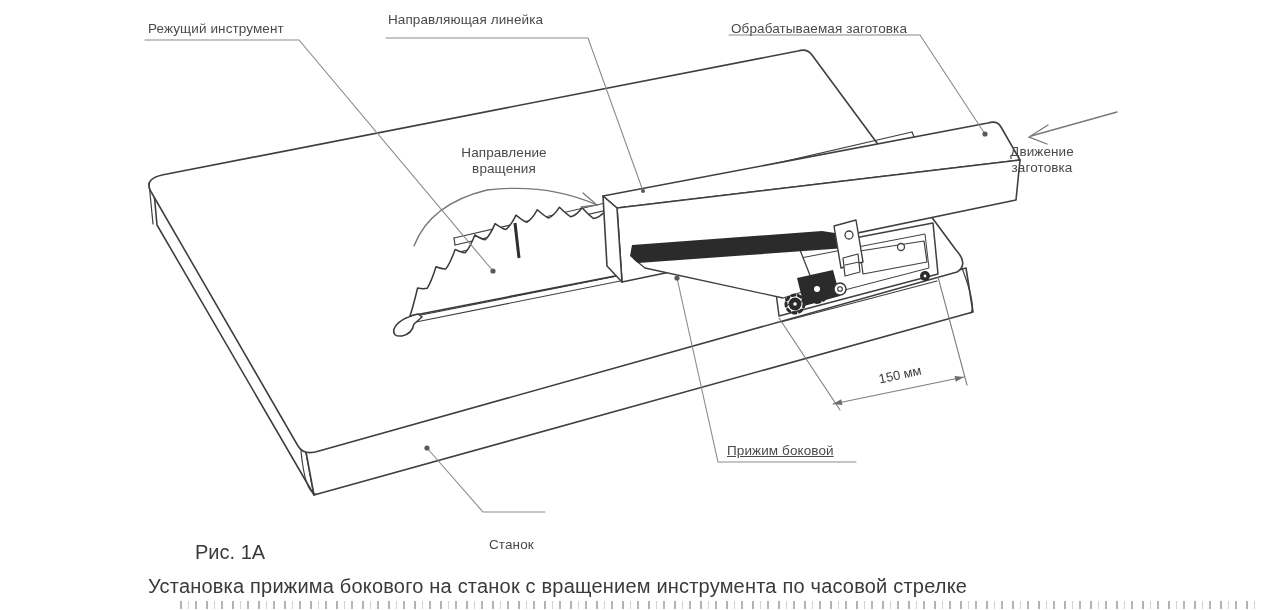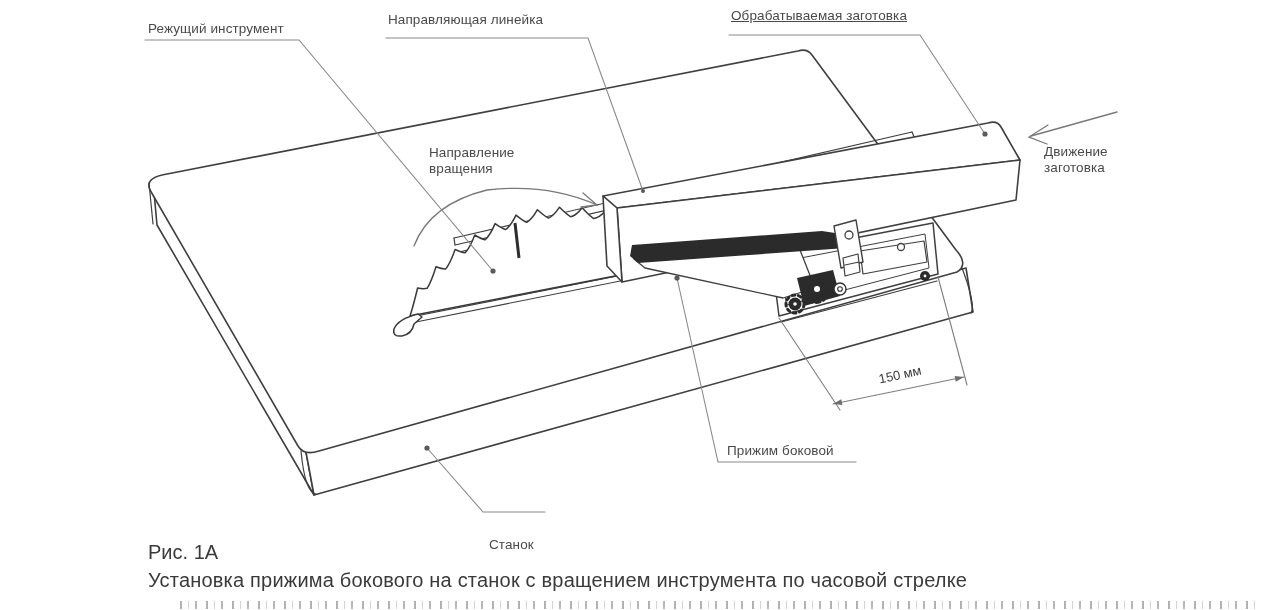--- a/index.html
+++ b/index.html
@@ -5,28 +5,28 @@
   html,body{margin:0;padding:0;background:#ffffff;}
   .canvas{
     position:relative;width:1284px;height:610px;background:#ffffff;overflow:hidden;
     font-family:"Liberation Sans", sans-serif;
   }
   svg.art{position:absolute;left:0;top:0;}
   .lbl{
     position:absolute;color:#4a4a4a;font-size:13.5px;line-height:16px;
     white-space:nowrap;letter-spacing:.1px;
   }
-  .lbl.center{white-space:normal;}
+  .lbl.center{text-align:center;white-space:normal;}
   .dim-label{
     position:absolute;color:#3c3c3c;font-size:13px;transform:rotate(-12deg);
     transform-origin:center;text-align:center;
   }
   .caption-block{position:absolute;left:148px;top:540px;color:#3a3a3a;}
-  .caption-fig{font-size:20px;line-height:24px;}
-  .caption-text{font-size:20px;line-height:24px;margin-top:4px;letter-spacing:.2px;white-space:nowrap;}
+  .caption-fig{font-size:20px;line-height:24px;margin-left:47px;}
+  .caption-text{font-size:20px;line-height:24px;margin-top:10px;letter-spacing:.2px;white-space:nowrap;}
   .cut-text-strip{
     position:absolute;left:180px;top:601px;width:1075px;height:8px;opacity:.55;
     background:repeating-linear-gradient(90deg,
       rgba(90,90,90,.85) 0 2px, transparent 2px 8px,
       rgba(120,120,120,.6) 8px 9px, transparent 9px 15px,
       rgba(90,90,90,.8) 15px 17px, transparent 17px 26px);
     filter:blur(.4px);
   }
 </style>
 </head>
@@ -130,35 +130,35 @@
       <circle cx="677" cy="278" r="2.6" fill="#5a5a5a" stroke="none"></circle>
       <path d="M 427 448 L 483 512 L 545 512"></path>
       <circle cx="427" cy="448" r="2.6" fill="#5a5a5a" stroke="none"></circle>
     </g>
   </svg>
 
   <div class="lbl" style="left:148px;top:21px;">Режущий инструмент</div>
 
   <div class="lbl" style="left:388px;top:12px;">Направляющая линейка</div>
 
-  <div class="lbl" style="left:731px;top:8px;text-decoration:underline;">Обрабатываемая заготовка</div>
+  <div class="lbl" style="left:731px;top:21px;">Обрабатываемая заготовка</div>
 
   <div class="lbl center" style="left:429px;top:145px;width:150px;">
     <div>Направление</div>
     <div>вращения</div>
   </div>
 
-  <div class="lbl center" style="left:1044px;top:144px;width:92px;">
+  <div class="lbl center" style="left:996px;top:144px;width:92px;">
     <div>Движение</div>
     <div>заготовка</div>
   </div>
 
   <div class="dim-label" style="left:868px;top:367px;width:64px;">150 мм</div>
 
-  <div class="lbl" style="left:727px;top:443px;">Прижим боковой</div>
+  <div class="lbl" style="left:727px;top:443px;text-decoration:underline;">Прижим боковой</div>
 
   <div class="lbl" style="left:489px;top:492px;margin-top:45px;">Станок</div>
 
   <div class="caption-block">
     <div class="caption-fig">Рис. 1А</div>
     <div class="caption-text">Установка прижима бокового на станок с вращением инструмента по часовой стрелке</div>
   </div>
 
   <div class="cut-text-strip"></div>
 </div>

